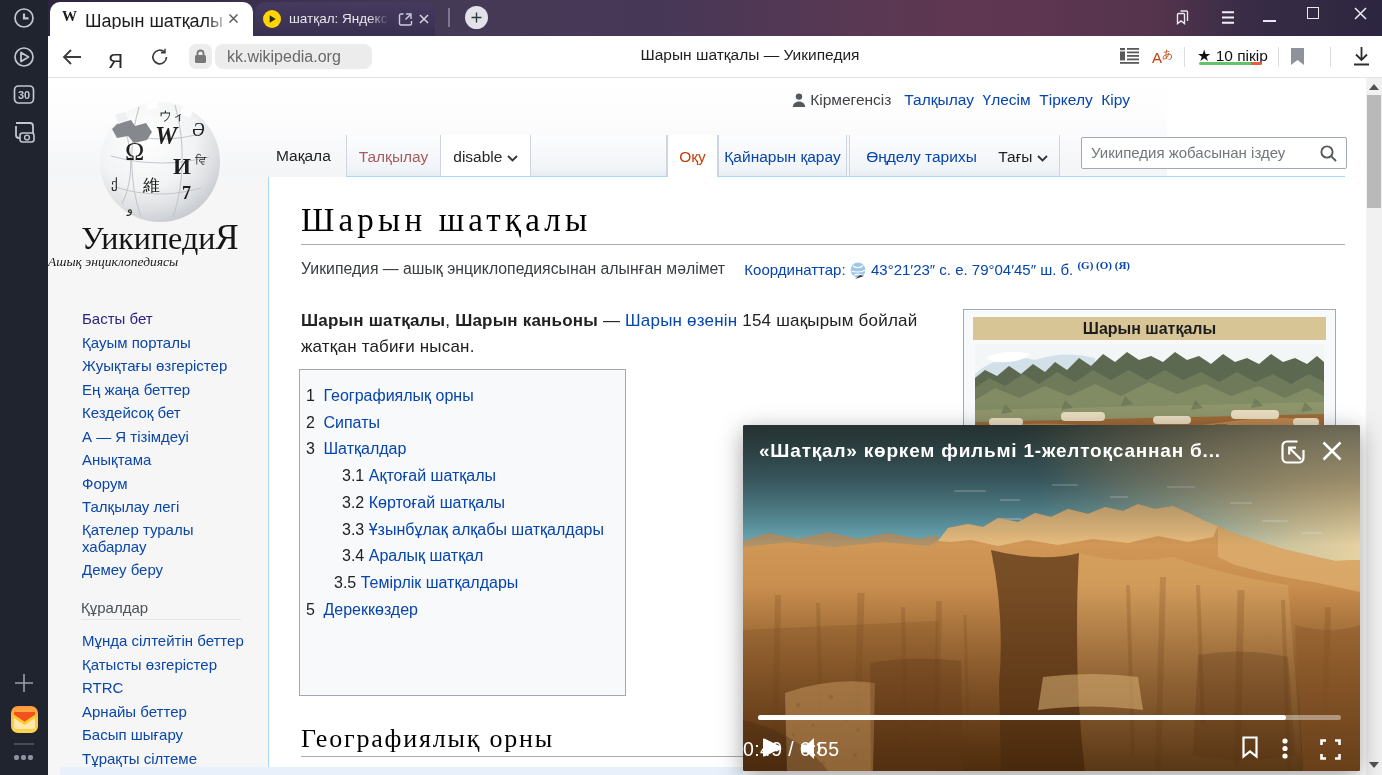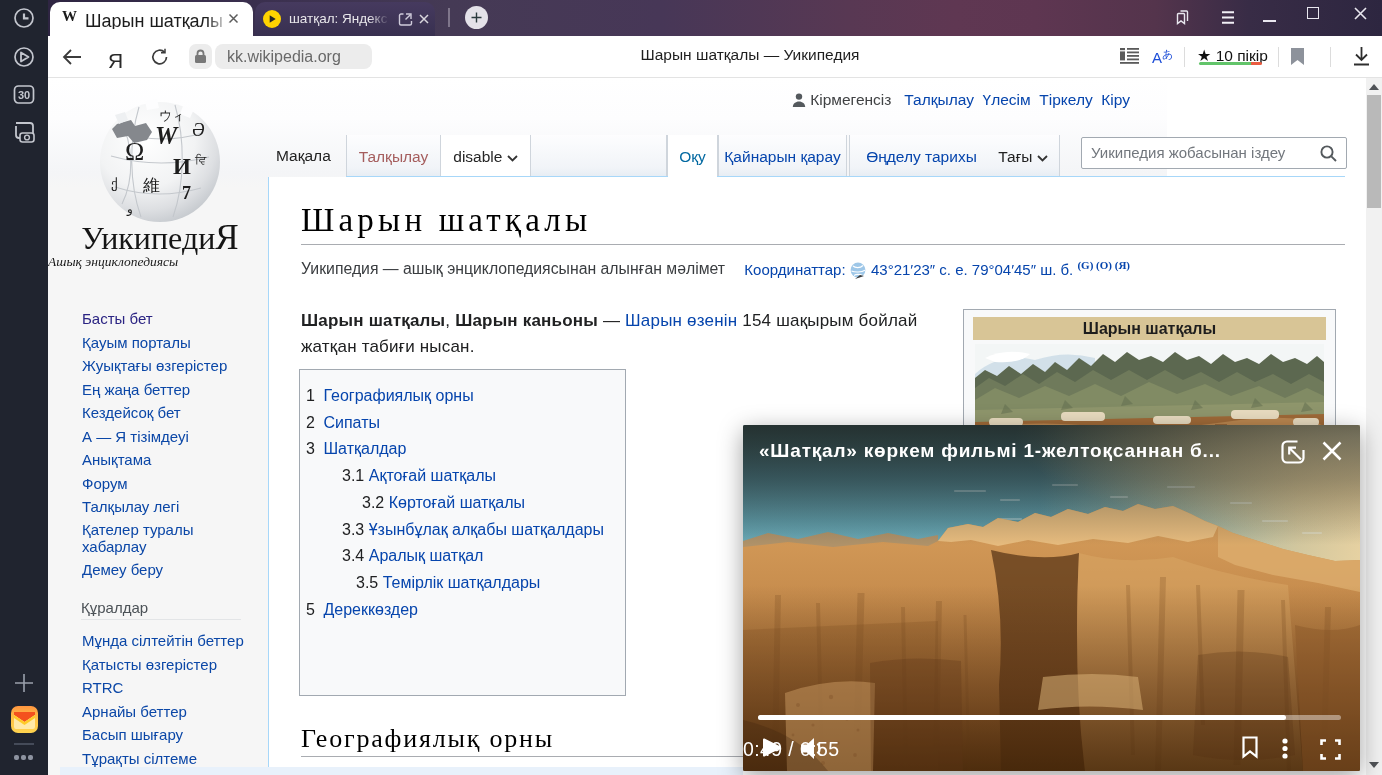--- a/index.html
+++ b/index.html
@@ -40,21 +40,21 @@
         </svg>
       <span style="color:#404244"> Кірмегенсіз</span>&nbsp;&nbsp; <a>Талқылау</a>&nbsp; <a>Үлесім</a>&nbsp; <a>Тіркелу</a>&nbsp; <a>Кіру</a>
     </div>
 
     <div class="abs" style="left:228px;top:69px;font-size:15.5px;color:#222">Мақала</div>
     <div class="abs tabbox" style="left:298px;width:95px"><a style="color:#a55d5d">Талқылау</a></div>
     <div class="abs tabbox" style="left:392px;width:91px;background:#fff"><span style="color:#252525">disable <svg width="11" height="7" viewBox="0 0 11 7" fill="none" stroke="#333" stroke-width="1.8">
             <path d="M1 1l4.5 4.5L10 1"></path>
           </svg></span></div>
     <div class="abs tabbox" style="left:482px;width:137px"></div>
-    <div class="abs tabbox" style="left:619px;width:51px;background:#fff"><span style="color:#0369a1">Оқу</span></div>
+    <div class="abs tabbox" style="left:619px;width:51px;background:#fff"><span style="color:#c2410c">Оқу</span></div>
     <div class="abs tabbox" style="left:801px;width:145px"><a>Өңделу тарихы</a></div>
     <div class="abs tabbox" style="left:670px;width:129px"><a>Қайнарын қарау</a></div>
     <div class="abs tabbox" style="left:939px;width:73px;border-left:none"><span style="color:#222">Тағы <svg width="11" height="7" viewBox="0 0 11 7" fill="none" stroke="#333" stroke-width="1.8">
             <path d="M1 1l4.5 4.5L10 1"></path>
           </svg></span></div>
     <div class="abs" style="left:298px;top:98px;width:999px;height:1px;background:#a7d7f9"></div>
     <div class="abs" style="left:620px;top:98px;width:49px;height:1px;background:#ffffff"></div>
     <div class="abs" style="left:1033px;top:59px;width:266px;height:32px;border:1px solid #a2a9b1;border-radius:2px;background:#fff;font-size:15px;color:#72777d;line-height:30px;padding-left:9px">Уикипедия жобасынан іздеу</div>
     <svg class="abs" style="left:1272px;top:67px" width="17" height="17" viewBox="0 0 17 17" fill="none" stroke="#54595d" stroke-width="1.9">
         <circle cx="7" cy="7" r="5.6"></circle>
@@ -126,24 +126,24 @@
           <path d="M5 17l5-4 4 1z" fill="#3a3a3a"></path>
         </svg><a> 43°21′23″ с. е. 79°04′45″ ш. б.</a> <span class="ser" style="font-size:11px;font-weight:bold;vertical-align:6px"><a>(G) (O) (Я)</a></span></div>
     <div class="abs" style="left:253px;top:230px;width:700px;font-size:17px;line-height:26px;color:#202122;letter-spacing:.2px"><b>Шарын шатқалы</b>, <b>Шарын каньоны</b> — <a>Шарын өзенін</a> 154 шақырым бойлай<br>жатқан табиғи нысан.</div>
 
     <div class="abs" style="left:251px;top:291px;width:327px;height:327px;background:#f8f9fa;border:1px solid #a2a9b1">
       <div id="toc" style="margin:13px 0 0 6px;font-size:16px;line-height:26.7px;color:#202122">
         <div class="ti"><span class="tnum">1</span> <a>Географиялық орны</a></div>
         <div class="ti"><span class="tnum">2</span> <a>Сипаты</a></div>
         <div class="ti"><span class="tnum">3</span> <a>Шатқалдар</a></div>
         <div class="ti" style="margin-left:36px"><span class="tnum">3.1</span> <a>Ақтоғай шатқалы</a></div>
-        <div class="ti" style="margin-left:56px"><span class="tnum">3.2</span> <a>Көртоғай шатқалы</a></div>
+        <div class="ti" style="margin-left:36px"><span class="tnum">3.2</span> <a>Көртоғай шатқалы</a></div>
         <div class="ti" style="margin-left:36px"><span class="tnum">3.3</span> <a>Ұзынбұлақ алқабы шатқалдары</a></div>
         <div class="ti" style="margin-left:36px"><span class="tnum">3.4</span> <a>Аралық шатқал</a></div>
-        <div class="ti" style="margin-left:50px"><span class="tnum">3.5</span> <a>Темірлік шатқалдары</a></div>
+        <div class="ti" style="margin-left:28px"><span class="tnum">3.5</span> <a>Темірлік шатқалдары</a></div>
         <div class="ti"><span class="tnum">5</span> <a>Дереккөздер</a></div>
       </div>
     </div>
 
     <div class="abs" style="left:915px;top:231px;width:373px;height:300px;background:#f8f9fa;border:1px solid #a2a9b1">
       <div class="abs" style="left:9px;top:7px;width:353px;height:23px;background:#d8c596;text-align:center;font-size:16px;font-weight:bold;color:#1d1d1d;line-height:23px">Шарын шатқалы</div>
       <svg class="abs" style="left:11px;top:34px" width="349" height="240" viewBox="0 0 349 240">
         <rect width="349" height="240" fill="#f3f6f6"></rect>
         <path d="M0 30 Q25 8 60 16 Q90 6 120 14 L120 40 L0 40Z" fill="#c9dbe6" opacity=".8"></path>
         <path d="M10 14 Q30 4 55 10 Q45 20 20 18Z" fill="#ffffff"></path>
@@ -270,21 +270,21 @@
     <div class="abs" style="left:502px;top:10px;width:400px;text-align:center;font-size:15.5px;color:#1e1e1e">Шарын шатқалы — Уикипедия</div>
     <svg class="abs" style="left:1072px;top:12px" width="19" height="16" viewBox="0 0 19 16" fill="#5a5a5a">
         <rect x="0" y="0" width="5" height="2.2"></rect>
         <rect x="0" y="3.4" width="5" height="9"></rect>
         <rect x="7" y="0" width="12" height="1.8"></rect>
         <rect x="7" y="3.5" width="12" height="1.8"></rect>
         <rect x="7" y="7" width="12" height="1.8"></rect>
         <rect x="7" y="10.5" width="12" height="1.8"></rect>
         <rect x="0" y="14" width="19" height="1.8"></rect>
       </svg>
-    <div class="abs" style="left:1104px;top:13px;font-size:15px;color:#1d4ed8">A<span style="font-size:11px;position:relative;top:-5px">あ</span></div>
+    <div class="abs" style="left:1104px;top:13px;font-size:15px;color:#c2410c">A<span style="font-size:11px;position:relative;top:-5px">あ</span></div>
     <div class="abs" style="left:1136px;top:11px;width:1px;height:20px;background:#dcdcdc"></div>
     <div class="abs" style="left:1149px;top:10px;font-size:15.5px;color:#111"><span style="font-size:16px">★</span> 10 пікір</div>
     <div class="abs" style="left:1151px;top:26px;width:52px;height:3px;background:#62c46a;border-radius:2px 0 0 2px"></div>
     <div class="abs" style="left:1203px;top:26px;width:11px;height:3px;background:#ea5c41;border-radius:0 2px 2px 0"></div>
     <div class="abs" style="left:1230px;top:11px;width:1px;height:20px;background:#dcdcdc"></div>
     <svg class="abs" style="left:1243px;top:12px" width="13" height="17" viewBox="0 0 13 17" fill="#8d929b">
         <path d="M0 0h13v17l-6.5-5L0 17z"></path>
       </svg>
     <div class="abs" style="left:1282px;top:11px;width:1px;height:20px;background:#dcdcdc"></div>
     <svg class="abs" style="left:1305px;top:11px" width="17" height="19" viewBox="0 0 17 19" fill="none" stroke="#2e2e2e" stroke-width="1.8">

